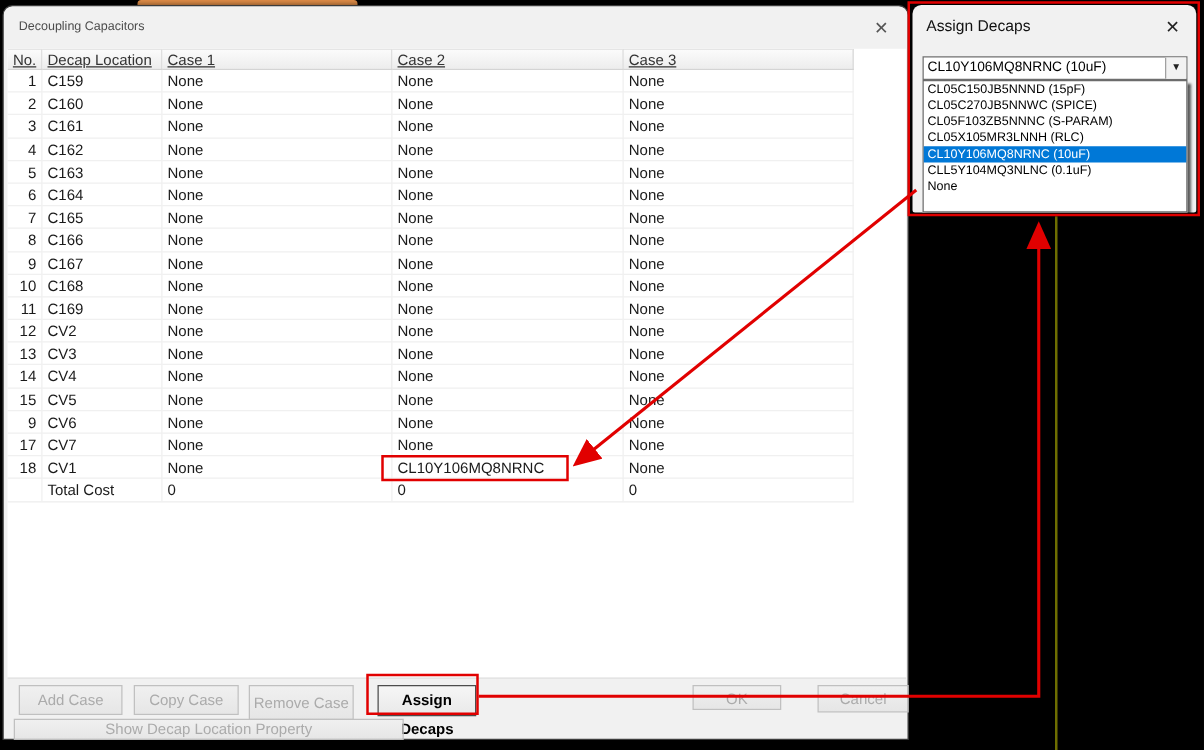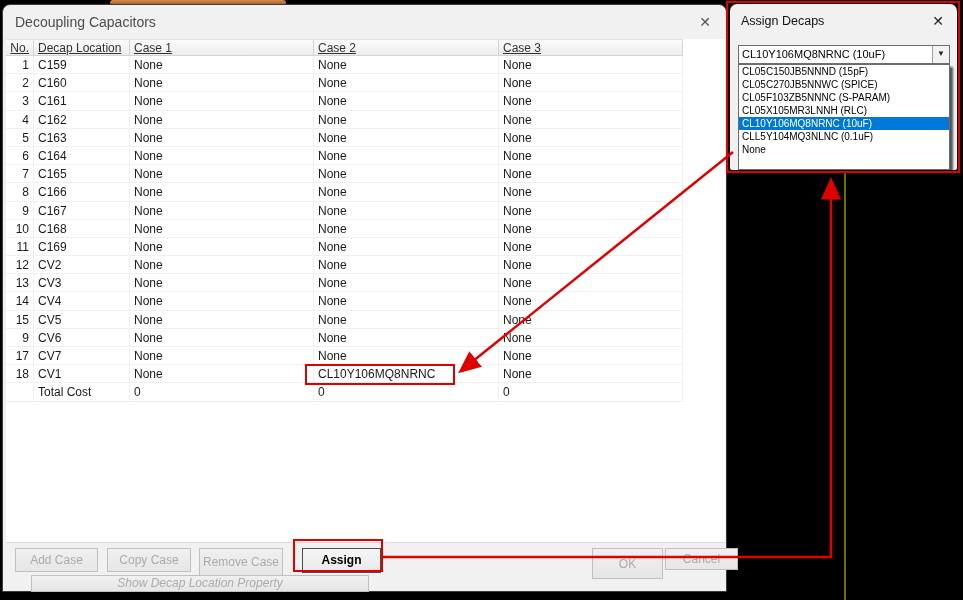--- a/index.html
+++ b/index.html
@@ -9,21 +9,21 @@
 
   
   .orange-tab { position:absolute; left:110px; top:0; width:176px; height:5px;
     background:#e6914a; border-radius:3px 3px 0 0; }
   .olive-line { position:absolute; left:844px; top:173px; width:2px; height:427px; background:#6e6e00; }
 
   
   .dlg { position:absolute; left:2px; top:4px; width:725px; height:588px;
     background:#f1f1f1; border-radius:8px 8px 0 0; border:1px solid #3c3c3c; box-shadow:0 0 6px rgba(0,0,0,.6); }
   .dlg-title { position:absolute; left:12px; top:0; height:34px; line-height:34px;
-    font-size:14px; color:#4c4c4c; }
+    font-size:10px; color:#4c4c4c; }
   .dlg-close { position:absolute; right:10px; top:6px; width:22px; height:22px; text-align:center;
     line-height:22px; font-size:14px; color:#555; cursor:default; }
 
   
   .tablewrap { position:absolute; left:3px; top:34px; width:719px; height:504px;
     background:#fff; border-bottom:1px solid #dcdcdc; overflow:hidden; }
   .thead { display:flex; height:17px; }
   .hcell { font-size:12px; line-height:16px; color:#333; padding:0 4px;
     background:linear-gradient(#fbfbfb,#ededed); border-right:1px solid #d4d4d4;
     border-bottom:1px solid #d4d4d4; border-top:1px solid #e5e5e5; white-space:nowrap; overflow:hidden;text-decoration:underline; }
@@ -39,23 +39,23 @@
 
   
   .btn { position:absolute; font-size:12px; text-align:center;
     background:linear-gradient(#f0f0f0,#e6e6e6); border:1px solid #c0c0c0; color:#ababab; }
   .btn.enabled { border:1px solid #4d4d4d; color:#000; font-weight:700;
     background:linear-gradient(#f6f6f6,#e9e9e9); }
   #btn-add    { left:12px;  top:543px; width:83px; height:24px; line-height:22px; }
   #btn-copy   { left:104px; top:543px; width:84px; height:24px; line-height:22px; }
   #btn-remove { left:196px; top:543px; width:84px; height:28px; line-height:22px; }
   #btn-assign { left:299px; top:543px; width:79px; height:25px; line-height:23px; }
-  #btn-show   { left:28px;  top:570px; width:338px; height:17px; line-height:15px;font-style:italic; }
-  #btn-ok     { left:589px; top:543px; width:71px; height:31px; line-height:20px; }
-  #btn-cancel { left:651px; top:543px; width:73px; height:22px; line-height:20px;margin-left:11px; }
+  #btn-show   { left:8px;  top:570px; width:312px; height:17px; line-height:15px; }
+  #btn-ok     { left:551px; top:543px; width:71px; height:20px; line-height:20px; }
+  #btn-cancel { left:651px; top:543px; width:73px; height:22px; line-height:20px; }
 
   
   .popup { position:absolute; left:730px; top:4px; width:227px; height:166px;
     background:#f1f1f1; border-radius:7px 7px 2px 2px; }
   .popup-title { position:absolute; left:11px; top:0; height:34px; line-height:34px;
     font-size:12.5px; color:#111; }
   .popup-close { position:absolute; right:8px; top:6px; width:22px; height:22px; text-align:center;
     line-height:22px; font-size:14px; color:#222; }
   .combo { position:absolute; left:8px; top:41px; width:212px; height:19px;
     background:#fff; border:1px solid #6e6e6e; }

